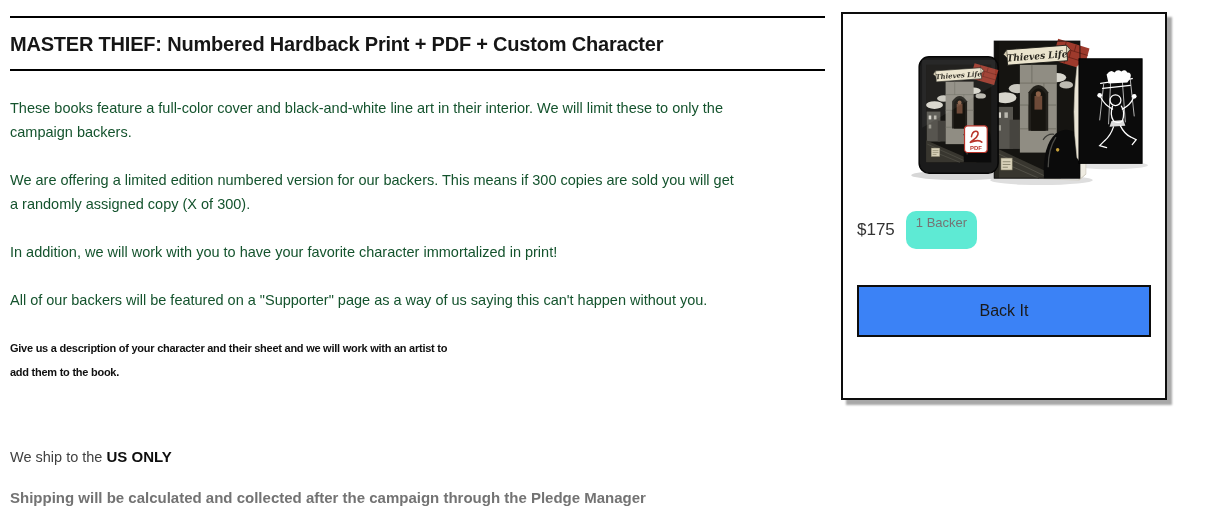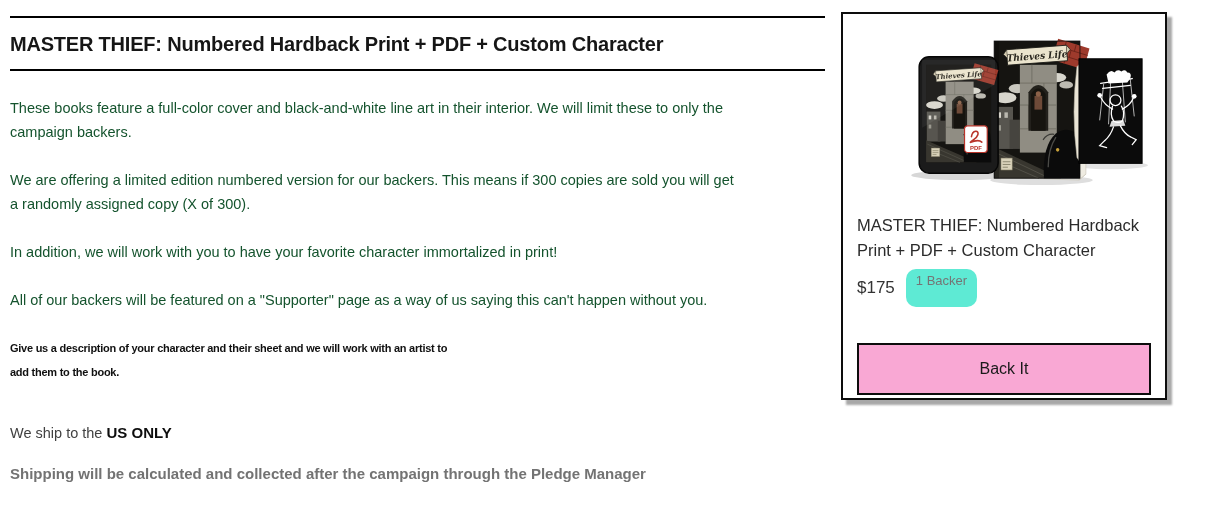--- a/index.html
+++ b/index.html
@@ -45,21 +45,21 @@
     font-weight: 700;
     letter-spacing: -0.25px;
     line-height: 24px;
     color: #101010;
     margin: 24px 0;
     white-space: pre-line;
   }
   p.ship-line {
     font-size: 14.5px;
     color: #414141;
-    margin: 40px 0 24px;
+    margin: 64px 0 24px;
   }
   p.ship-line strong { color: #0e0e0e; font-size: 15px; }
   p.shipping-note {
     font-size: 15px;
     font-weight: 700;
     color: #737373;
     margin: 24px 0 0;
   }
 
   
@@ -98,21 +98,21 @@
     font-size: 13px;
     line-height: 1;
     padding: 5px 10px 20px;
     border-radius: 10px;
   }
   .back-btn {
     display: block;
     margin-top: 36px;
     width: 100%;
     height: 52px;
-    background: #f9a8d4;
+    background: #3b82f6;
     border: 2px solid #0d0d0d;
     font-family: "Liberation Sans", sans-serif;
     font-size: 16px;
     color: #1a1a1a;
     cursor: pointer;
   }
 </style>
 </head>
 <body>
 
@@ -230,22 +230,20 @@
           <circle cx="13" cy="29" r="2.4" fill="#fff" stroke="none"></circle>
           <circle cx="48" cy="30" r="2.4" fill="#fff" stroke="none"></circle>
           <path d="M25,55 l12,-1 l2,6 l-16,1 z" fill="#ffffff" stroke="none" opacity="0.85"></path>
           <path d="M27,61 Q24,70 18,75 M34,60 Q38,68 44,71"></path>
           <path d="M18,75 l-5,5 l7,2 M44,71 l6,3 l-4,5"></path>
         </g>
       </g>
     </svg>
   </div>
 
-  <div class="card-title">MASTER THIEF: Numbered Hardback
-Print + PDF + Custom Character</div>
 
   <div class="price-row">
     <span class="price">$175</span>
     <span class="backer-badge">1 Backer</span>
   </div>
 
   <button class="back-btn">Back It</button>
 </div>
 
 </body></html>

